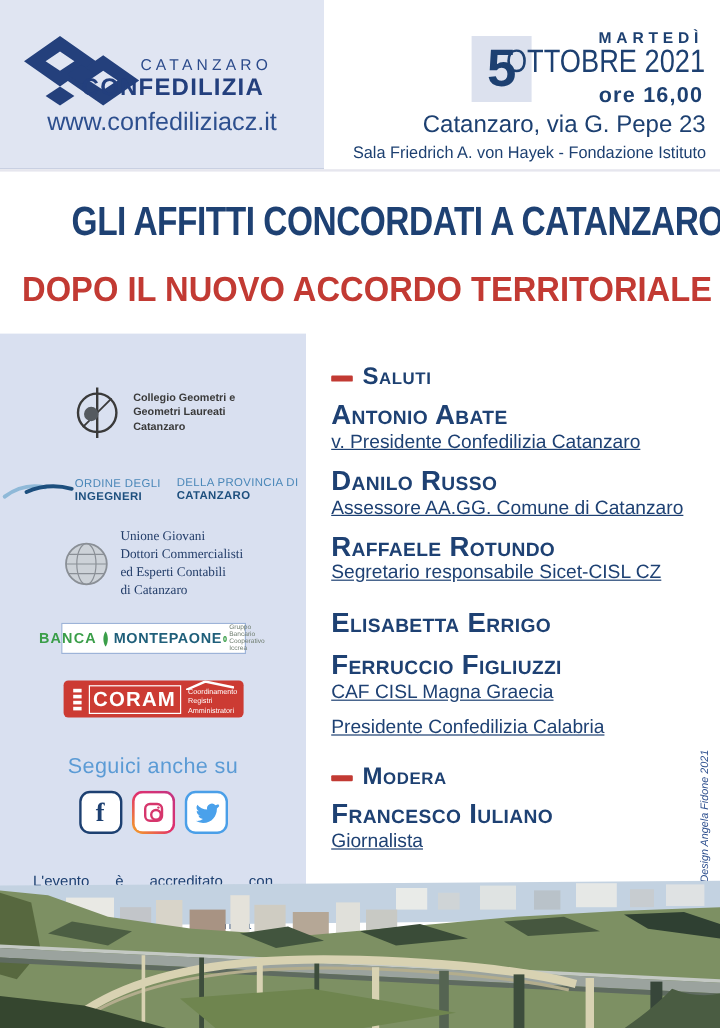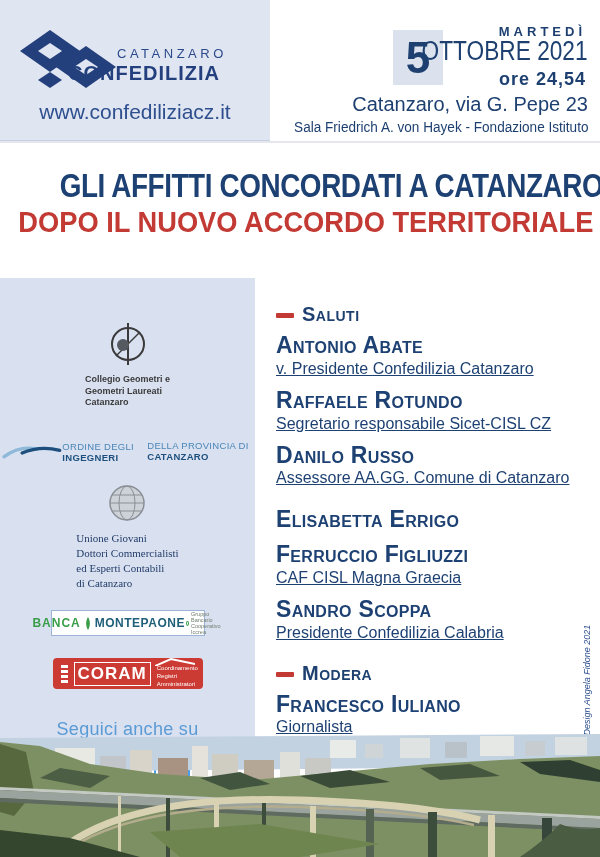--- a/index.html
+++ b/index.html
@@ -16,21 +16,21 @@
   .logo-mark { position:absolute; left:20px; top:26px; }
   .logo-city {
     position:absolute; left:117px; top:46px; font-size:13px; letter-spacing:3.5px;
     color:#2b4a8b; font-weight:400;
   }
   .logo-brand {
     position:absolute; left:68px; top:62px; font-size:20px; font-weight:bold;
     letter-spacing:1px; color:#233f7d;
   }
   .website {
-    position:absolute; left:0; top:100px; width:270px; text-align:center;
+    position:absolute; left:0; top:90px; width:270px; text-align:center;
     font-size:21px; color:#2d4f8e;
   }
   .hdr-divider { position:absolute; left:0; top:141px; width:600px; height:2px; background:#e6e6ee; }
   .weekday {
     position:absolute; right:14px; top:24px; font-size:13px; font-weight:bold;
     letter-spacing:4px; color:#1d4071;
   }
   .day-box {
     position:absolute; left:393px; top:30px; width:50px; height:55px;
     background:#dce1ee; display:flex; align-items:center; justify-content:center;
@@ -50,31 +50,31 @@
   .room {
     position:absolute; right:12px; top:119px; font-size:14px; color:#1d4071;
     transform:scaleX(0.97); transform-origin:right center; white-space:nowrap;
   }
   
   .title1 { position:absolute; left:0; top:166px; width:600px; text-align:center; }
   .title1 span {
     display:inline-block; font-size:34px; font-weight:bold; color:#1e4173;
     letter-spacing:-0.5px; transform:scaleX(0.82); transform-origin:center; white-space:nowrap;
   }
-  .title2 { position:absolute; left:0; top:206px; width:600px; text-align:center; }
+  .title2 { position:absolute; left:0; top:226px; width:600px; text-align:center; }
   .title2 span {
     display:inline-block; font-size:29px; font-weight:600; color:#c23a33;
     transform:scaleX(0.94); transform-origin:center; white-space:nowrap;
   }
   
   .sidebar {
     position:absolute; left:0; top:278px; width:255px; height:466px;
     background:#d9e0f0; display:flex; flex-direction:column; align-items:center;
   }
-  .p-row { display:flex; align-items:center; gap:8px;flex-direction:column; }
+  .p-row { display:flex; align-items:center; gap:8px; }
   .p1 { margin-top:44px; }
   .p1-text { font-size:9px; font-weight:bold; color:#3a3a3a; line-height:1.3; }
   .p2 { margin-top:30px; display:flex; flex-direction:row; align-items:center; }
   .p2-l1 { font-size:9.5px; color:#4a87b8; letter-spacing:0.3px; margin-top:2px; }
   .p2-l1 b, .p2-l2 b { color:#1d4f7e; }
   .p2-l2 { font-size:9.5px; color:#4a87b8; letter-spacing:0.3px; }
   .p3 { margin-top:20px; }
   .p3-text { font-family:"Liberation Serif", serif; font-size:11px; font-weight:normal;
     color:#223c68; line-height:1.35; }
   .banca-box {
@@ -161,21 +161,21 @@
     <div class="logo-brand">CONFEDILIZIA</div>
     <div class="website">www.confediliziacz.it</div>
   </div>
   <div class="hdr-divider"></div>
 
   <div class="weekday">MARTEDÌ</div>
   <div class="day-box">
     <span class="day-num">5</span>
   </div>
   <div class="month-year">OTTOBRE 2021</div>
-  <div class="time">ore 24,54</div>
+  <div class="time">ore 16,00</div>
   <div class="address">Catanzaro, via G. Pepe 23</div>
   <div class="room">Sala Friedrich A. von Hayek - Fondazione Istituto</div>
 
   <div class="title1">
     <span>GLI AFFITTI CONCORDATI A CATANZARO</span>
   </div>
   <div class="title2">
     <span>DOPO IL NUOVO ACCORDO TERRITORIALE</span>
   </div>
 
@@ -272,38 +272,37 @@
 
     <div class="sec-head">
       <span class="sec-dash"></span>
       <span class="sec-label">Saluti</span>
     </div>
     <div class="speaker">
       <div class="sp-name">Antonio Abate</div>
       <div class="sp-role">v. Presidente Confedilizia Catanzaro</div>
     </div>
     <div class="speaker">
+      <div class="sp-name">Danilo Russo</div>
+      <div class="sp-role">Assessore AA.GG. Comune di Catanzaro</div>
+    </div>
+    <div class="speaker">
       <div class="sp-name">Raffaele Rotundo</div>
       <div class="sp-role">Segretario responsabile Sicet-CISL CZ</div>
     </div>
-    <div class="speaker">
-      <div class="sp-name">Danilo Russo</div>
-      <div class="sp-role">Assessore AA.GG. Comune di Catanzaro</div>
-    </div>
 
     <div class="sec-gap"></div>
     <div class="speaker">
       <div class="sp-name">Elisabetta Errigo</div>
     </div>
     <div class="speaker">
       <div class="sp-name">Ferruccio Figliuzzi</div>
       <div class="sp-role">CAF CISL Magna Graecia</div>
     </div>
     <div class="speaker">
-      <div class="sp-name">Sandro Scoppa</div>
       <div class="sp-role">Presidente Confedilizia Calabria</div>
     </div>
 
     <div class="sec-gap"></div>
     <div class="sec-head">
       <span class="sec-dash"></span>
       <span class="sec-label">Modera</span>
     </div>
     <div class="speaker">
       <div class="sp-name">Francesco Iuliano</div>

